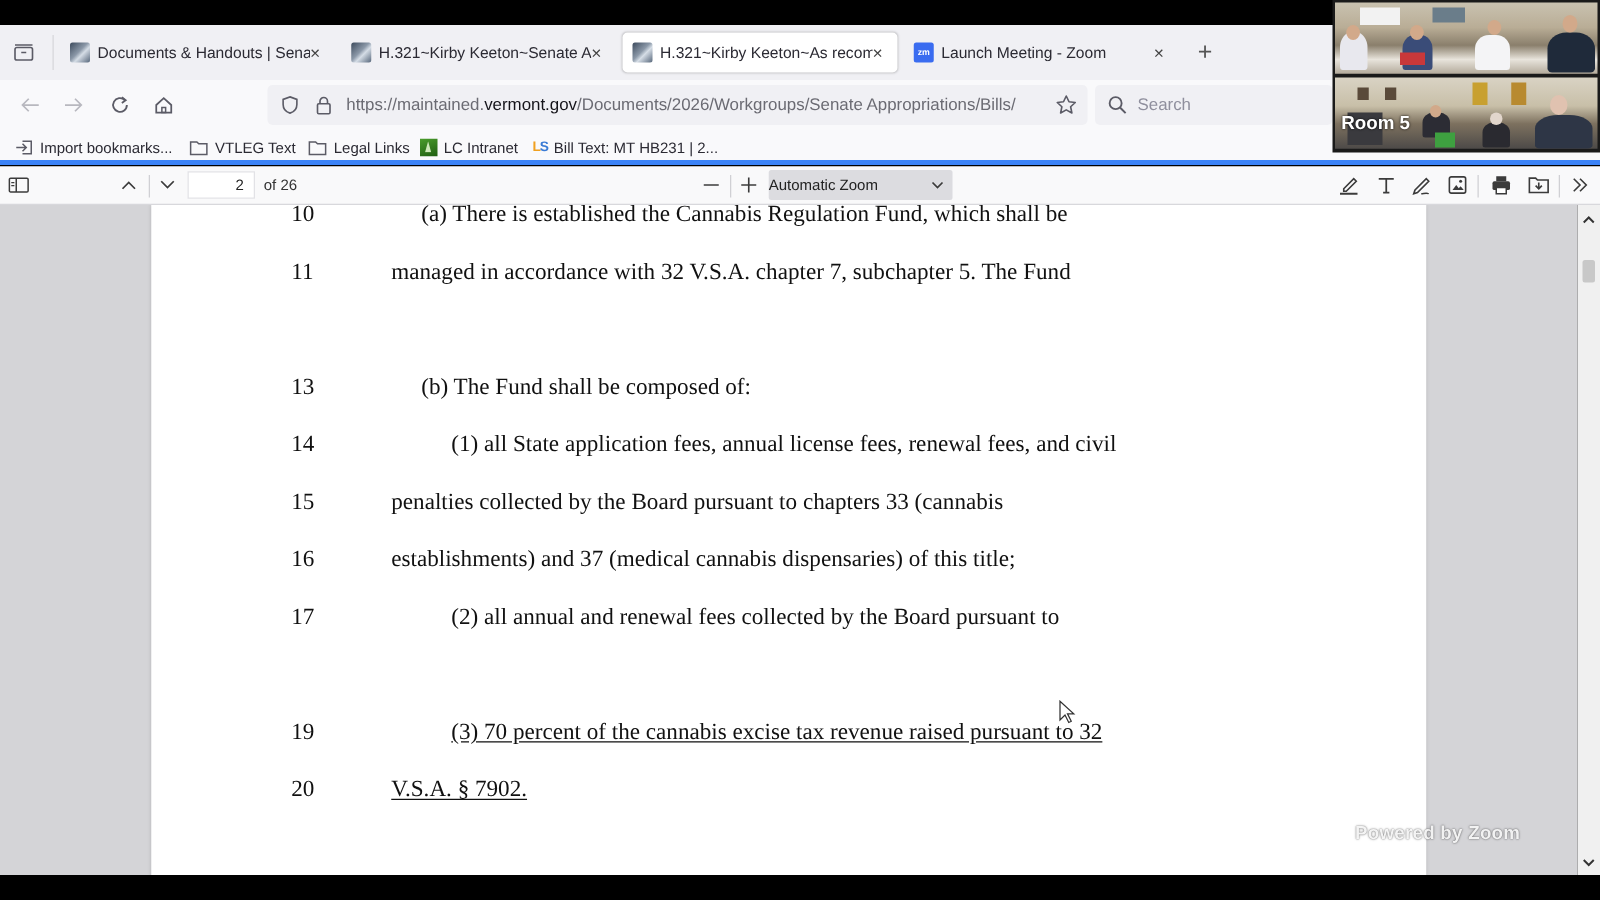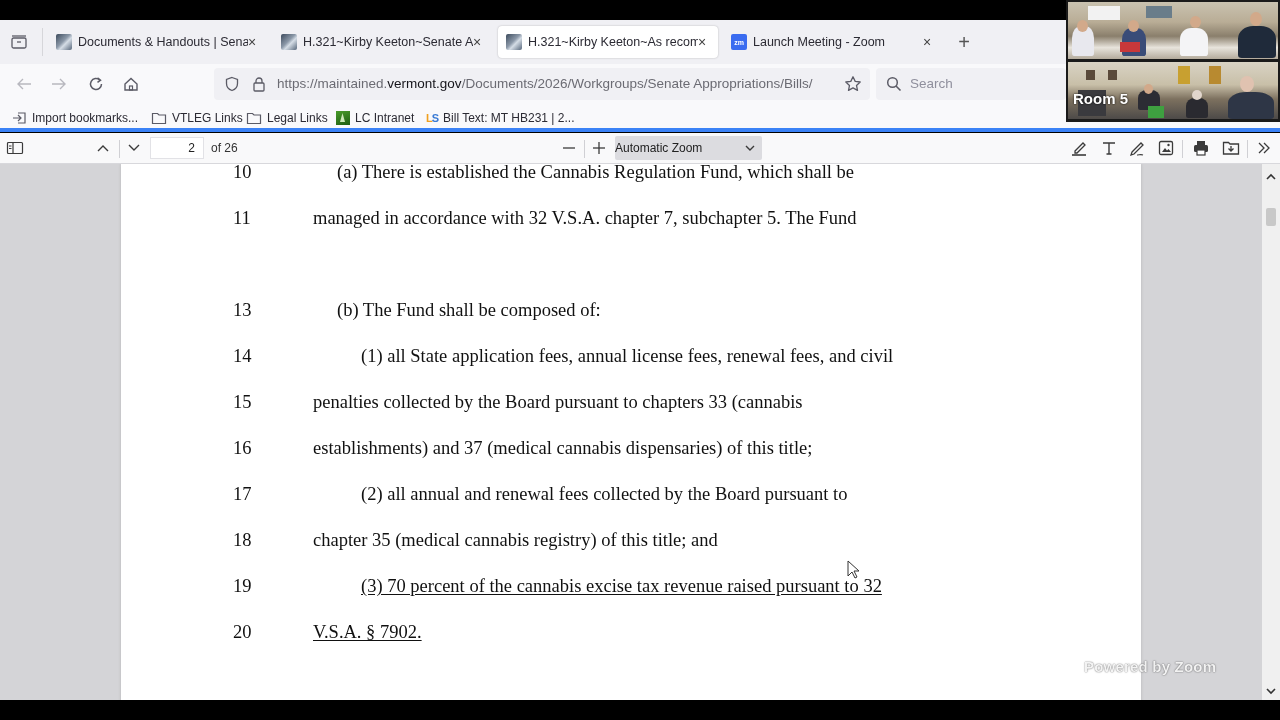--- a/index.html
+++ b/index.html
@@ -181,21 +181,21 @@
         </svg>
       </span>
     <span>Import bookmarks...</span>
   </div>
   <div class="bm" style="left:151px;">
     <span class="ic">
         <svg width="16" height="14" viewBox="0 0 16 14">
           <path d="M1.5 2.5h5l1.5 1.5h6.5v8.5h-13z" fill="none" stroke="#5b5b66" stroke-width="1.2"></path>
         </svg>
       </span>
-    <span>VTLEG Links</span>
+    <span>VTLEG Text</span>
   </div>
   <div class="bm" style="left:246px;">
     <span class="ic">
         <svg width="16" height="14" viewBox="0 0 16 14">
           <path d="M1.5 2.5h5l1.5 1.5h6.5v8.5h-13z" fill="none" stroke="#5b5b66" stroke-width="1.2"></path>
         </svg>
       </span>
     <span>Legal Links</span>
   </div>
   <div class="bm" style="left:336px;">
@@ -323,24 +323,20 @@
       <span class="num">15</span>
       <span class="txt" style="left:192px;">penalties collected by the Board pursuant to chapters 33 (cannabis</span>
     </div>
     <div class="line" style="top:274px;">
       <span class="num">16</span>
       <span class="txt" style="left:192px;">establishments) and 37 (medical cannabis dispensaries) of this title;</span>
     </div>
     <div class="line" style="top:320px;">
       <span class="num">17</span>
       <span class="txt" style="left:240px;">(2)  all annual and renewal fees collected by the Board pursuant to</span>
-    </div>
-    <div class="line" style="top:366px;">
-      <span class="num">18</span>
-      <span class="txt" style="left:192px;">chapter 35 (medical cannabis registry) of this title; and</span>
     </div>
     <div class="line" style="top:412px;">
       <span class="num">19</span>
       <span class="txt u" style="left:240px;">(3)  70 percent of the cannabis excise tax revenue raised pursuant to 32</span>
     </div>
     <div class="line" style="top:458px;">
       <span class="num">20</span>
       <span class="txt u" style="left:192px;">V.S.A. § 7902.</span>
     </div>
   </div>

